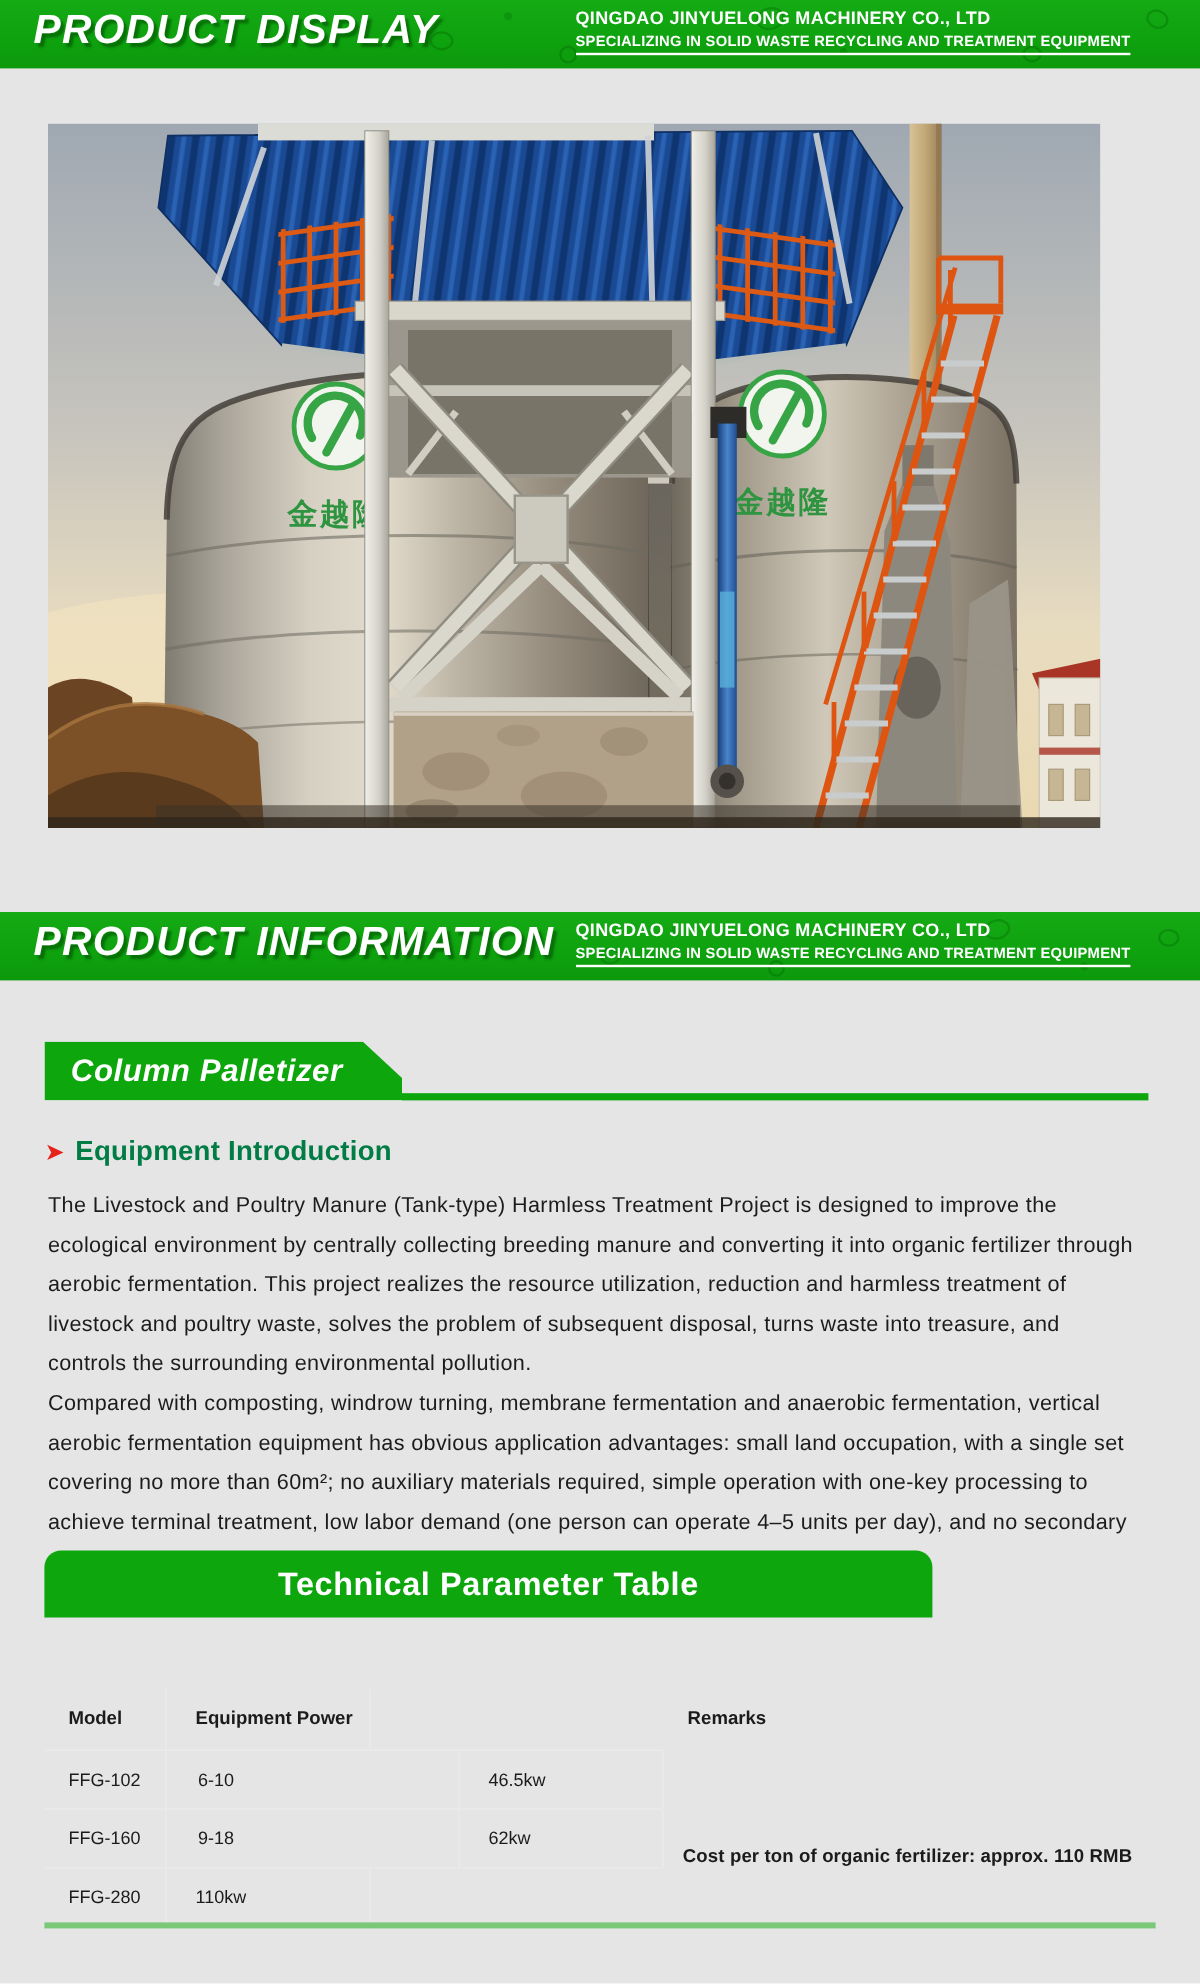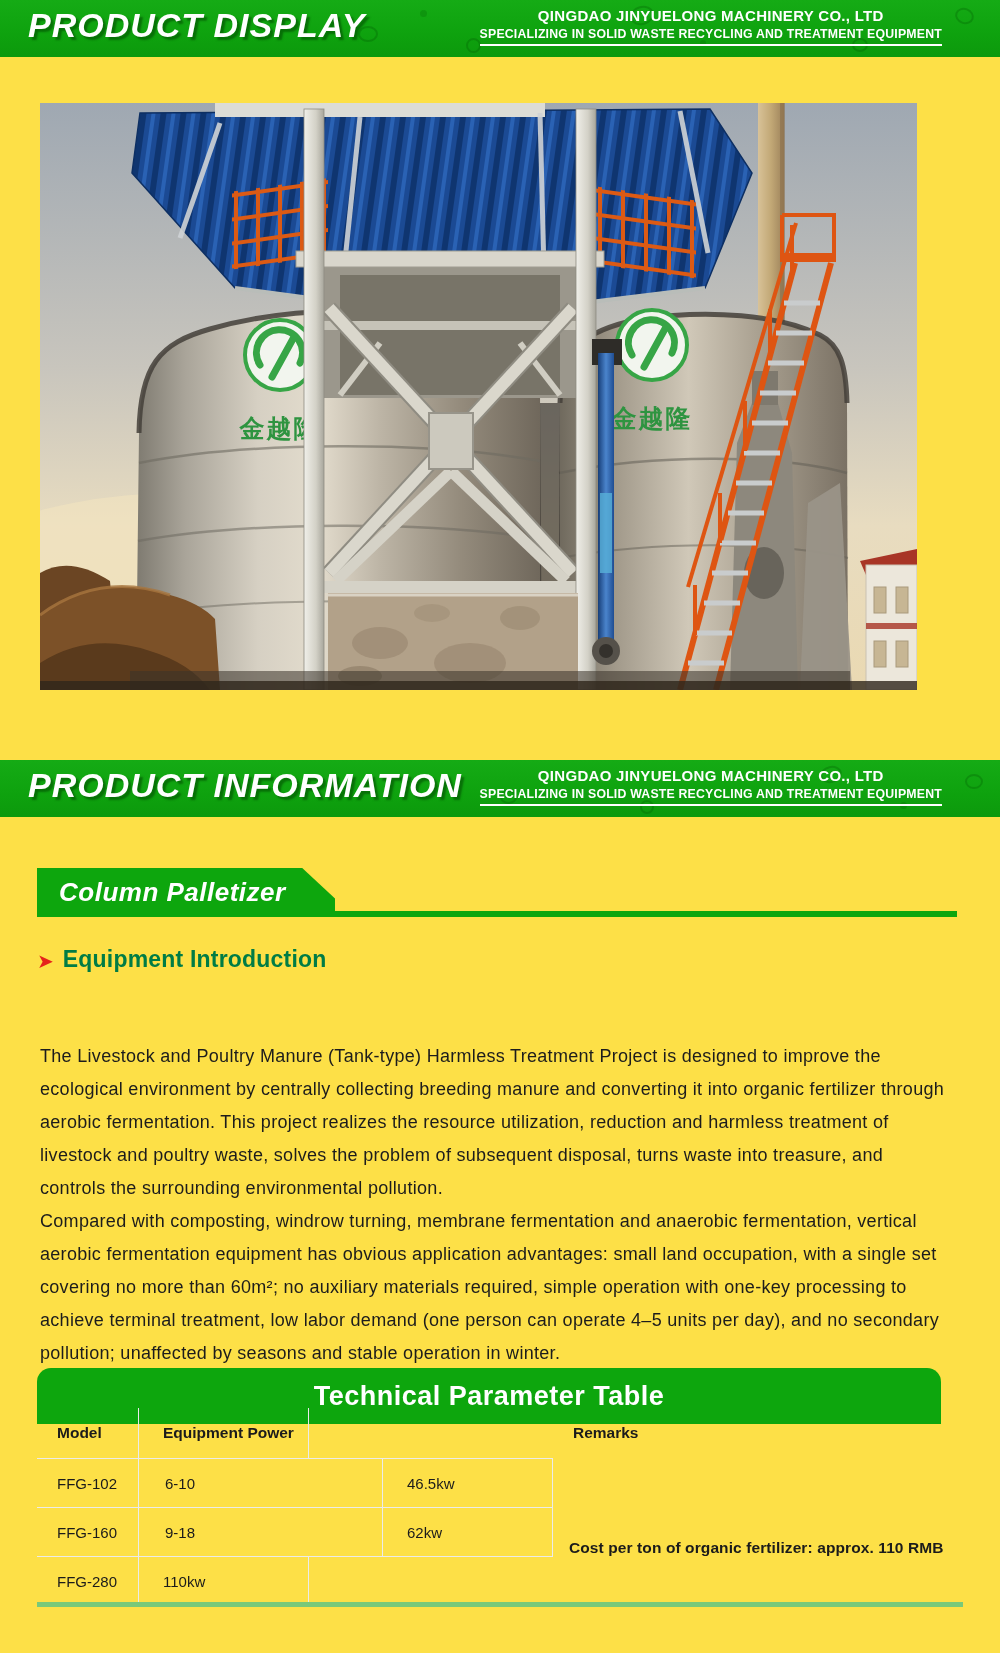--- a/index.html
+++ b/index.html
@@ -1,45 +1,45 @@
 <!DOCTYPE html>
 <html><head>
 <meta charset="utf-8">
 <style>
   html,body{margin:0;padding:0;background:#ffffff;}
   body{font-family:"Liberation Sans", sans-serif;}
-  .page{position:relative;width:1000px;height:1653px;background:#fde047;overflow:hidden;}
+  .page{position:relative;width:1000px;height:1653px;background:#e5e5e5;overflow:hidden;}
 
   
   .banner{position:absolute;left:0;width:1000px;height:57px;background:linear-gradient(180deg,#15ab15 0%,#0ea20e 60%,#0c990c 100%);overflow:hidden;}
   .banner-title{position:absolute;left:28px;top:6px;font-size:34px;font-weight:bold;font-style:italic;color:#ffffff;letter-spacing:1px;text-shadow:3px 3px 2px rgba(0,70,0,.55);white-space:nowrap;}
-  .company-block{position:absolute;right:58px;top:7px;text-align:center;color:#ffffff;}
+  .company-block{position:absolute;right:58px;top:7px;text-align:left;color:#ffffff;}
   .company-name{font-size:15px;font-weight:bold;letter-spacing:.3px;white-space:nowrap;}
   .company-tagline{display:inline-block;font-size:12.3px;font-weight:bold;letter-spacing:.2px;margin-top:3px;padding-bottom:3px;border-bottom:2px solid #ffffff;white-space:nowrap;}
   .bub{position:absolute;border:2px solid rgba(0,85,0,.28);border-radius:50%;}
   .bub.f{background:rgba(0,85,0,.22);border:none;}
 
   
   .photo{position:absolute;left:40px;top:103px;width:877px;height:587px;}
 
   
   .ribbon{position:absolute;left:37px;top:868px;width:298px;height:49px;background:#0da60d;
           clip-path:polygon(0 0,89% 0,100% 62%,100% 100%,0 100%);}
   .ribbon-label{font-size:26px;font-weight:bold;font-style:italic;color:#fff;line-height:48px;padding-left:22px;letter-spacing:.5px;white-space:nowrap;}
   .ribbon-line{position:absolute;left:335px;top:911px;width:622px;height:6px;background:#0da60d;}
 
   
   .intro-head{position:absolute;left:37px;top:946px;display:flex;align-items:center;gap:9px;}
   .intro-arrow{color:#e5231b;font-size:20px;line-height:1;transform:translateY(1px);}
   .intro-title{font-size:23px;font-weight:bold;color:#007c45;letter-spacing:.2px;}
-  .paragraphs{position:absolute;left:40px;top:1040px;width:908px;font-size:18px;line-height:33px;color:#1c1c1c;letter-spacing:.3px;}
+  .paragraphs{position:absolute;left:40px;top:988px;width:908px;font-size:18px;line-height:33px;color:#1c1c1c;letter-spacing:.3px;}
   .paragraphs p{margin:0;}
 
   
-  .tp-header{position:absolute;left:37px;top:1368px;width:904px;height:56px;background:#0da60d;border-radius:14px 14px 0 0;
+  .tp-header{position:absolute;left:37px;top:1292px;width:740px;height:56px;background:#0da60d;border-radius:14px 14px 0 0;
              color:#fff;font-size:27px;font-weight:bold;text-align:center;line-height:56px;letter-spacing:.5px;}
   .tp-table{position:absolute;left:37px;top:1408px;width:926px;height:194px;display:flex;font-size:15px;color:#1b1b1b;}
   .tp-left{width:516px;}
   .tp-row{display:flex;height:48px;border-bottom:1px solid #ebebeb;}
   .tp-row.head{height:50px;font-weight:bold;font-size:15.5px;}
   .tp-row:last-child{border-bottom:none;}
   .cell{display:flex;align-items:center;box-sizing:border-box;border-right:1px solid #ebebeb;height:100%;}
   .c1{width:102px;padding-left:20px;text-align:center;}
   .c2{width:244px;padding-left:26px;}
   .c3{width:170px;padding-left:24px;}

